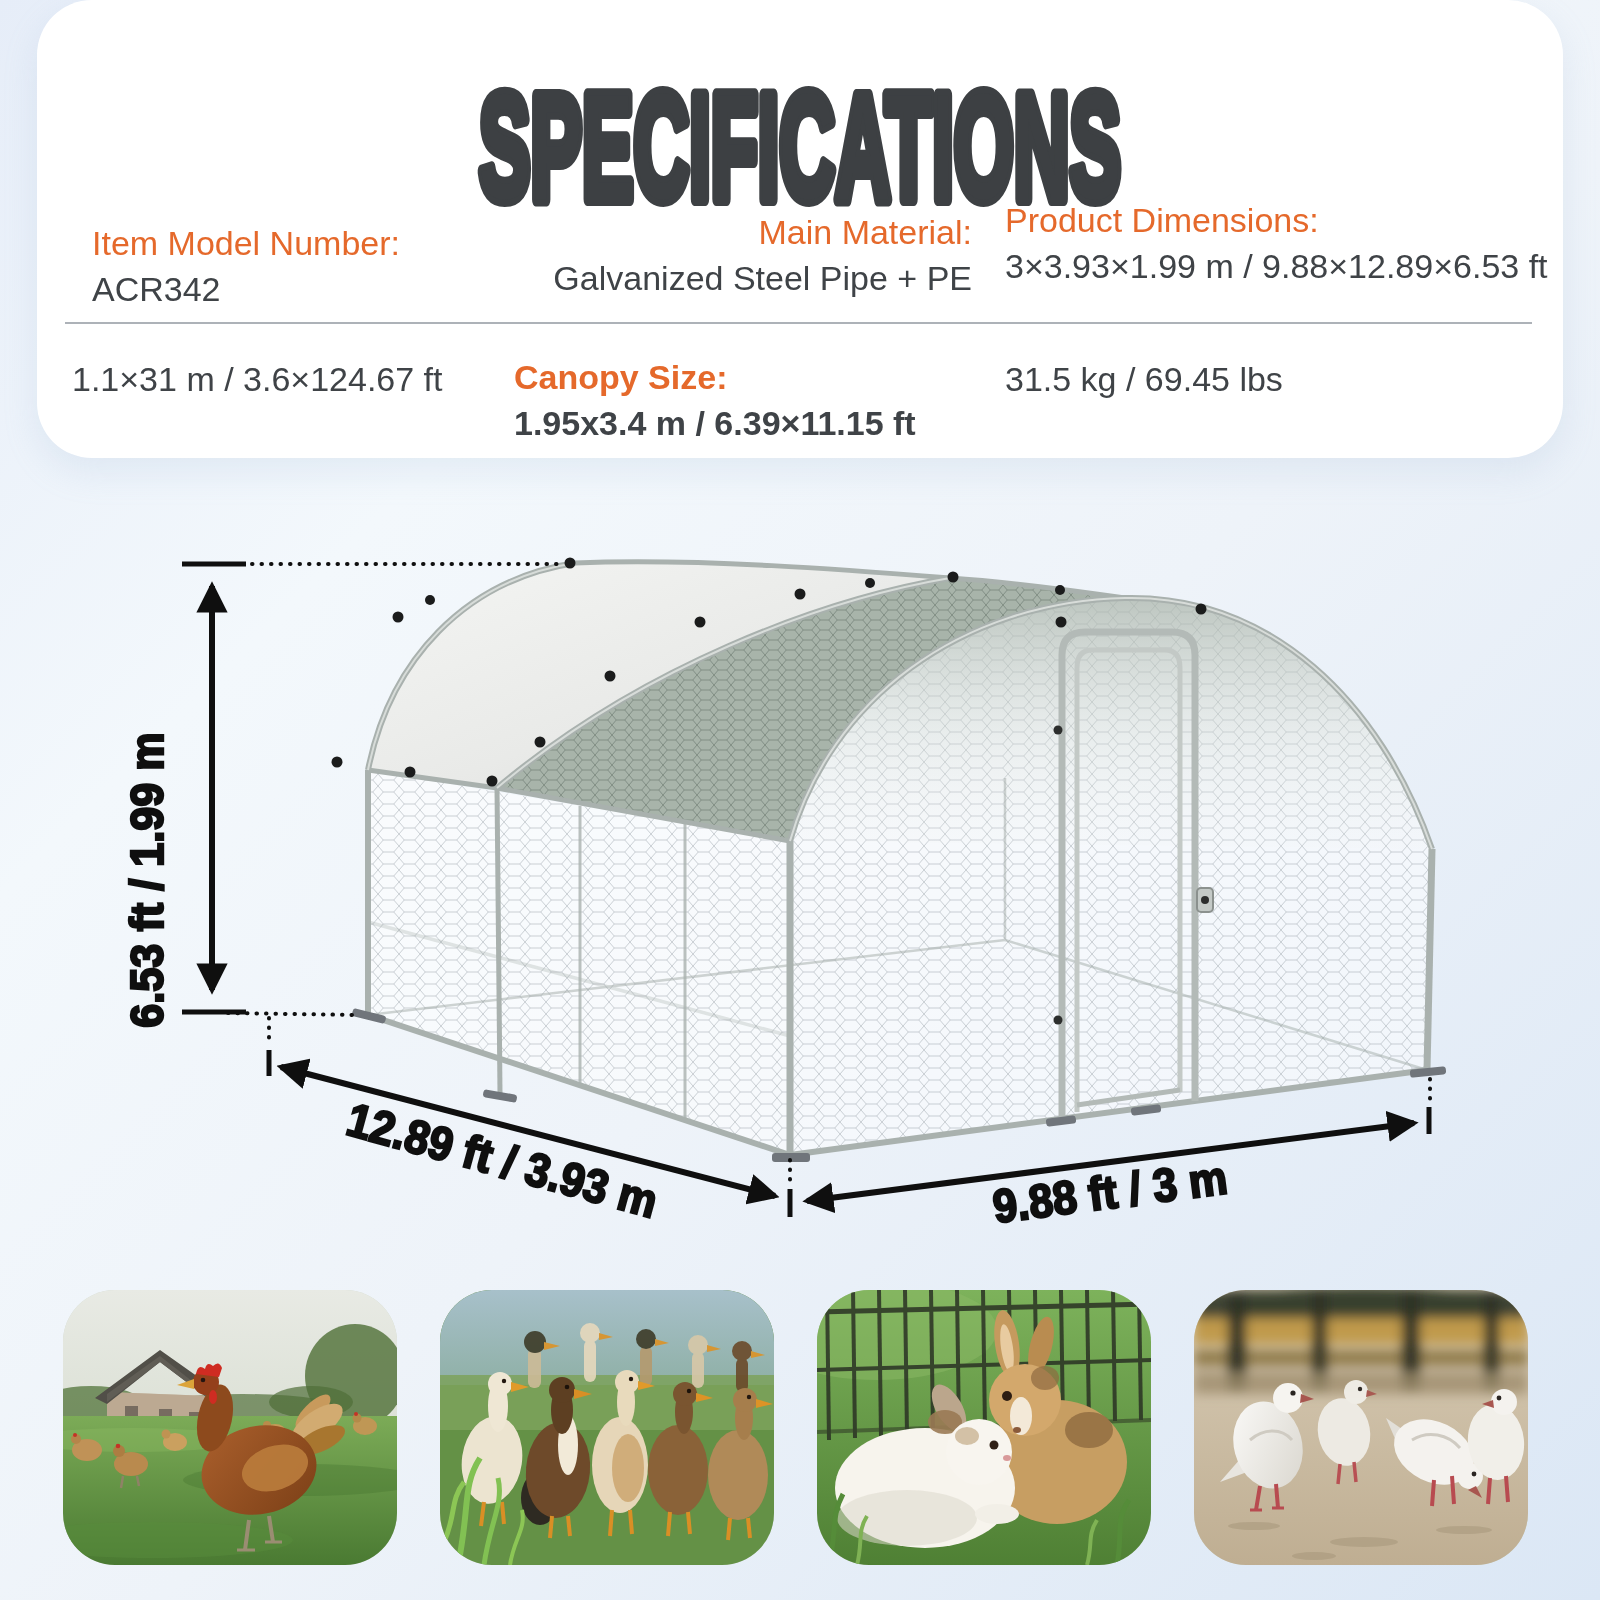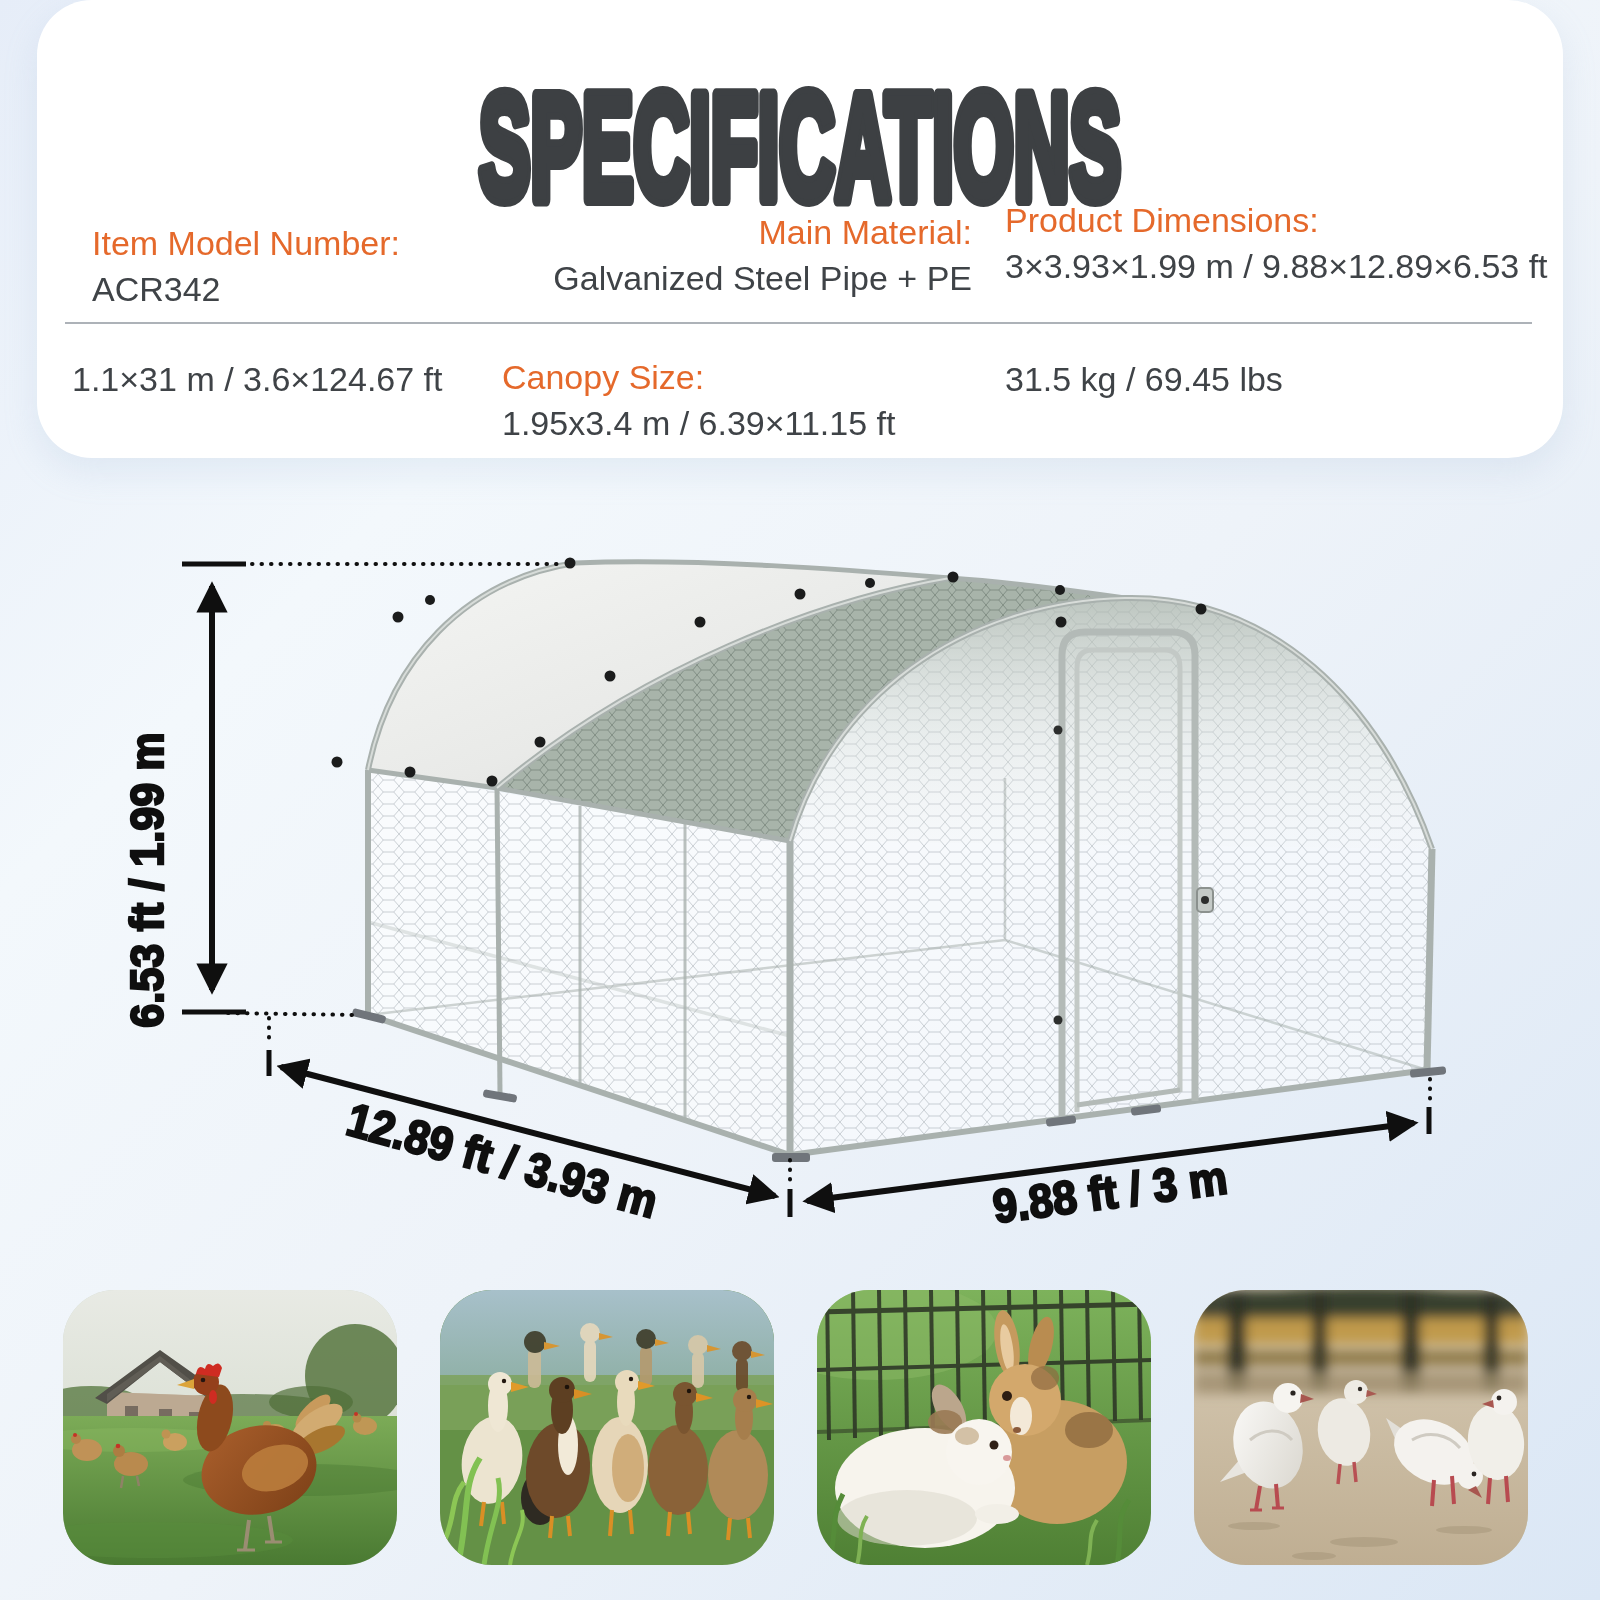--- a/index.html
+++ b/index.html
@@ -44,21 +44,21 @@
   <div class="spec-value">Galvanized Steel Pipe + PE</div>
 </div>
 <div class="spec-cell" style="left:1005px;top:198px;width:560px;">
   <div class="spec-label">Product Dimensions:</div>
   <div class="spec-value">3×3.93×1.99 m / 9.88×12.89×6.53 ft</div>
 </div>
 <div class="divider"></div>
 <div class="spec-cell" style="left:72px;top:355px;">
   <div class="spec-value">1.1×31 m / 3.6×124.67 ft</div>
 </div>
-<div class="spec-cell" style="left:502px;top:355px;">
+<div class="spec-cell" style="left:514px;top:355px;font-weight:bold;">
   <div class="spec-label">Canopy Size:</div>
   <div class="spec-value">1.95x3.4 m / 6.39×11.15 ft</div>
 </div>
 <div class="spec-cell" style="left:1005px;top:355px;">
   <div class="spec-value">31.5 kg / 69.45 lbs</div>
 </div>
 
 <svg class="illus" viewBox="0 500 1600 760">
   <defs>
     <pattern id="hexL" width="21" height="12" patternUnits="userSpaceOnUse">

